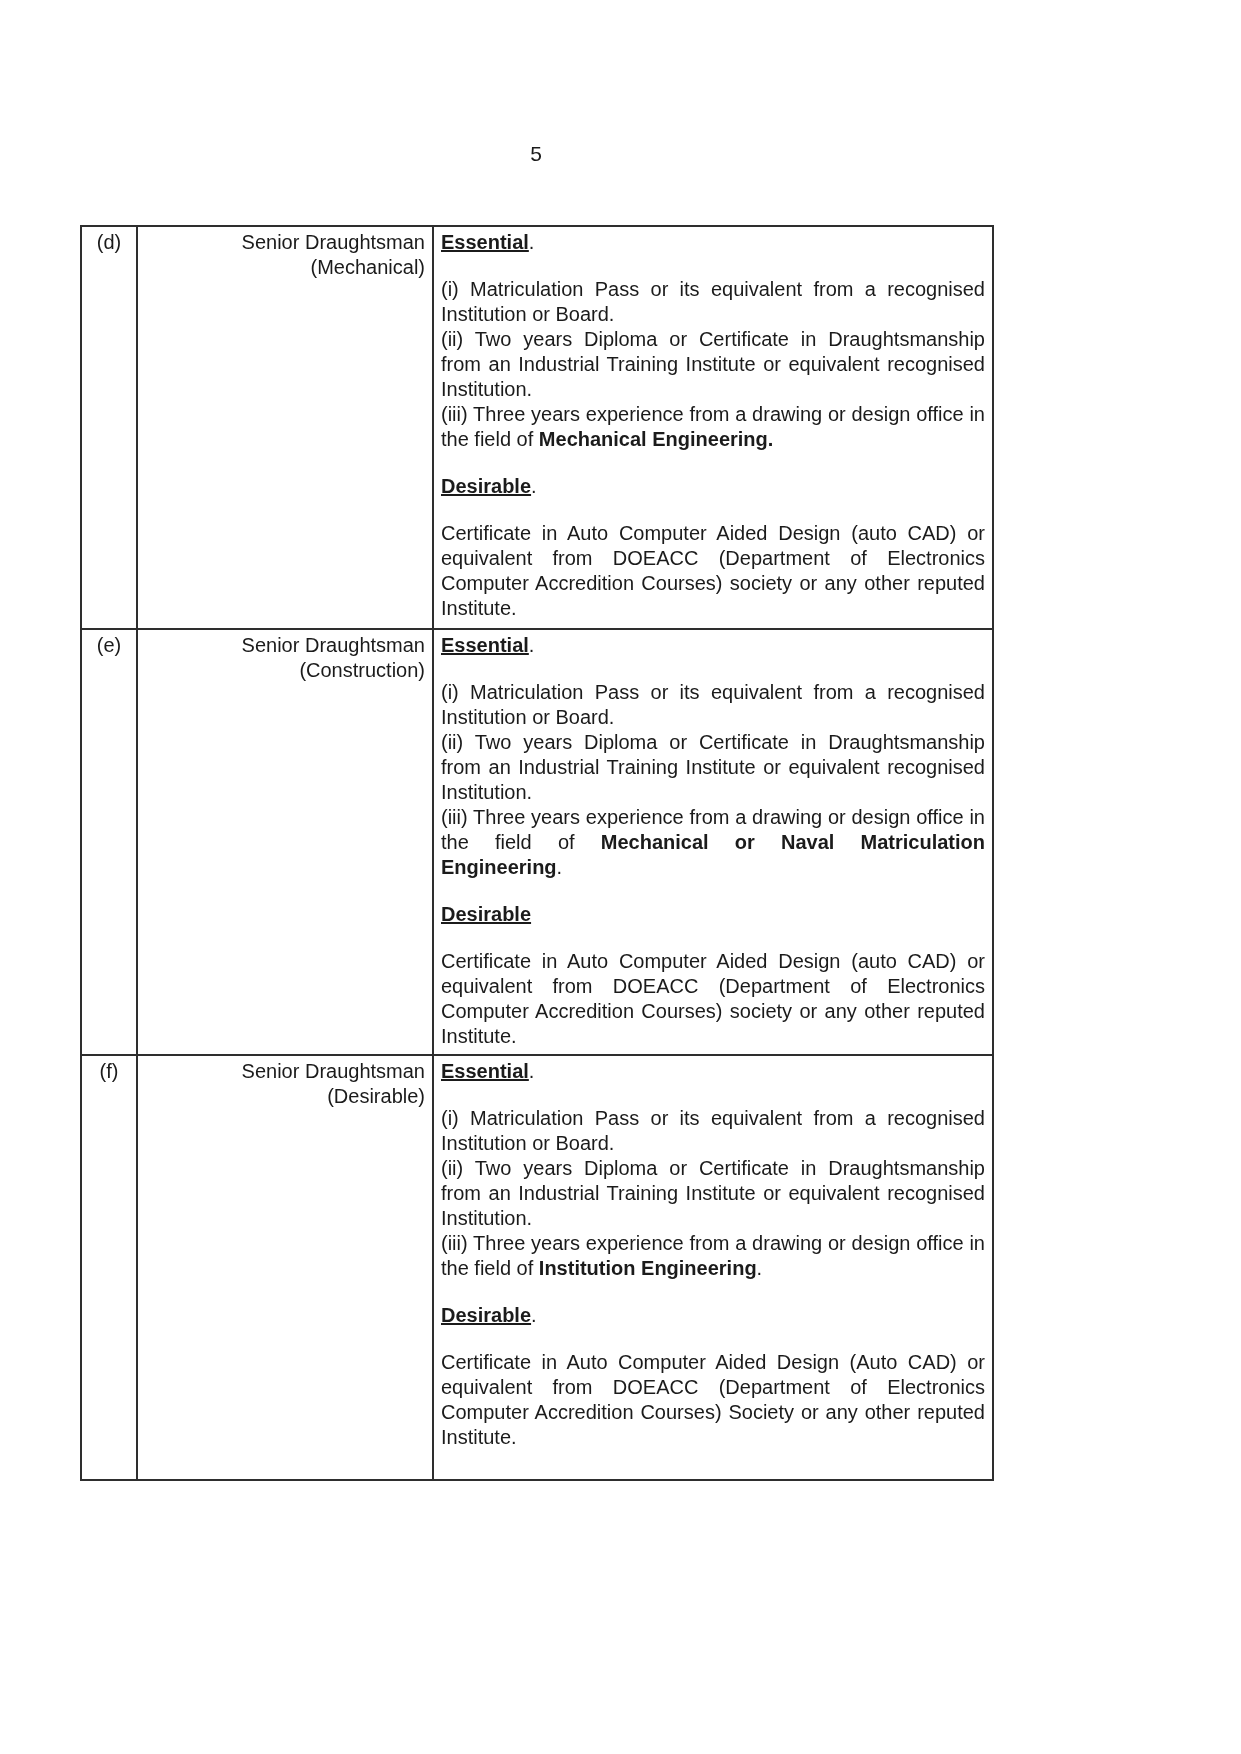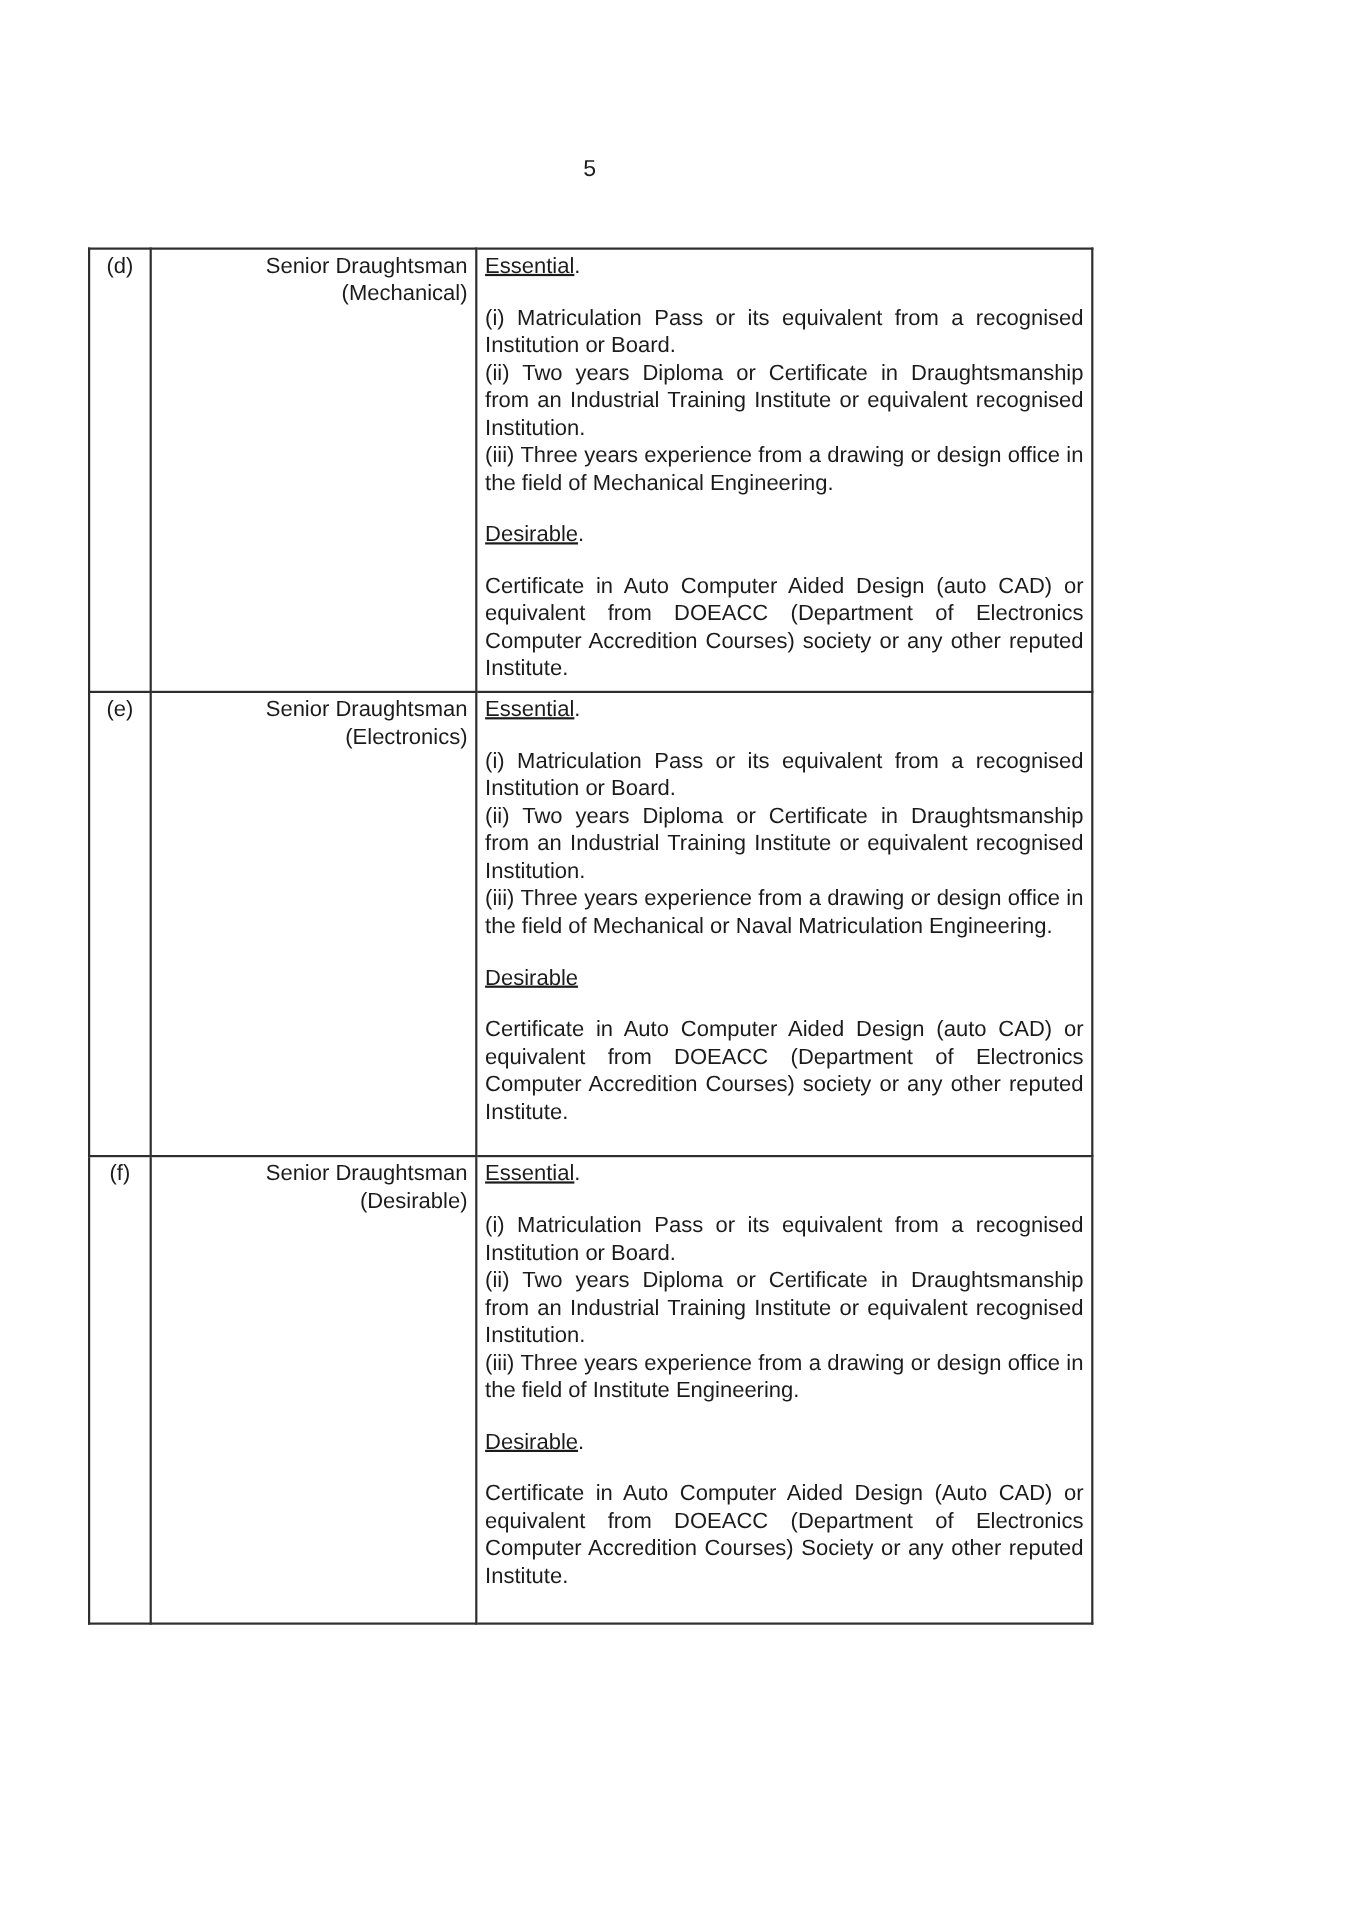--- a/index.html
+++ b/index.html
@@ -35,21 +35,21 @@
     border: 2px solid #2e2e2e;
     vertical-align: top;
     padding: 3px 7px 5px 7px;
   }
   td.col-key { width: 56px; text-align: center; padding-top: 4px; }
   td.col-post { width: 296px; padding-left: 4px; text-align: right; }
   td.col-content { width: 560px; }
   .post-line { white-space: nowrap; }
   .para { text-align: justify; }
   .heading { text-align: left; }
-  .bold { font-weight: normal; }
+  .bold { font-weight: bold; }
   .underline { text-decoration: underline; }
   .spacer { height: 22px; }
 </style>
 </head>
 <body>
 
 <div class="page">
   <div class="page-number">5</div>
   <table class="doc-table">
     <tbody id="table-body">
@@ -68,21 +68,21 @@
             <div class="spacer"></div>
             <div class="heading"><span class="bold underline">Desirable</span>.</div>
             <div class="spacer"></div>
             <div class="para">Certificate in Auto Computer Aided Design (auto CAD) or equivalent from DOEACC (Department of Electronics Computer Accredition Courses) society or any other reputed Institute.</div>
           </td>
         </tr>
         <tr style="height: 422px;">
           <td class="col-key">(e)</td>
           <td class="col-post">
             <div class="post-line">Senior Draughtsman</div>
-            <div class="post-line">(Electronics)</div>
+            <div class="post-line">(Construction)</div>
           </td>
           <td class="col-content">
             <div class="heading"><span class="bold underline">Essential</span>.</div>
             <div class="spacer"></div>
             <div class="para">(i) Matriculation Pass or its equivalent from a recognised Institution or Board.</div>
             <div class="para">(ii) Two years Diploma or Certificate in Draughtsmanship from an Industrial Training Institute or equivalent recognised Institution.</div>
             <div class="para">(iii) Three years experience from a drawing or design office in the field of <span class="bold">Mechanical or Naval Matriculation Engineering</span>.</div>
             <div class="spacer"></div>
             <div class="heading"><span class="bold underline">Desirable</span></div>
             <div class="spacer"></div>
@@ -93,21 +93,21 @@
           <td class="col-key">(f)</td>
           <td class="col-post">
             <div class="post-line">Senior Draughtsman</div>
             <div class="post-line">(Desirable)</div>
           </td>
           <td class="col-content">
             <div class="heading"><span class="bold underline">Essential</span>.</div>
             <div class="spacer"></div>
             <div class="para">(i) Matriculation Pass or its equivalent from a recognised Institution or Board.</div>
             <div class="para">(ii) Two years Diploma or Certificate in Draughtsmanship from an Industrial Training Institute or equivalent recognised Institution.</div>
-            <div class="para">(iii) Three years experience from a drawing or design office in the field of <span class="bold">Institute Engineering</span>.</div>
+            <div class="para">(iii) Three years experience from a drawing or design office in the field of <span class="bold">Institution Engineering</span>.</div>
             <div class="spacer"></div>
             <div class="heading"><span class="bold underline">Desirable</span>.</div>
             <div class="spacer"></div>
             <div class="para">Certificate in Auto Computer Aided Design (Auto CAD) or equivalent from DOEACC (Department of Electronics Computer Accredition Courses) Society or any other reputed Institute.</div>
           </td>
         </tr>
       </tbody>
   </table>
 </div>
 

